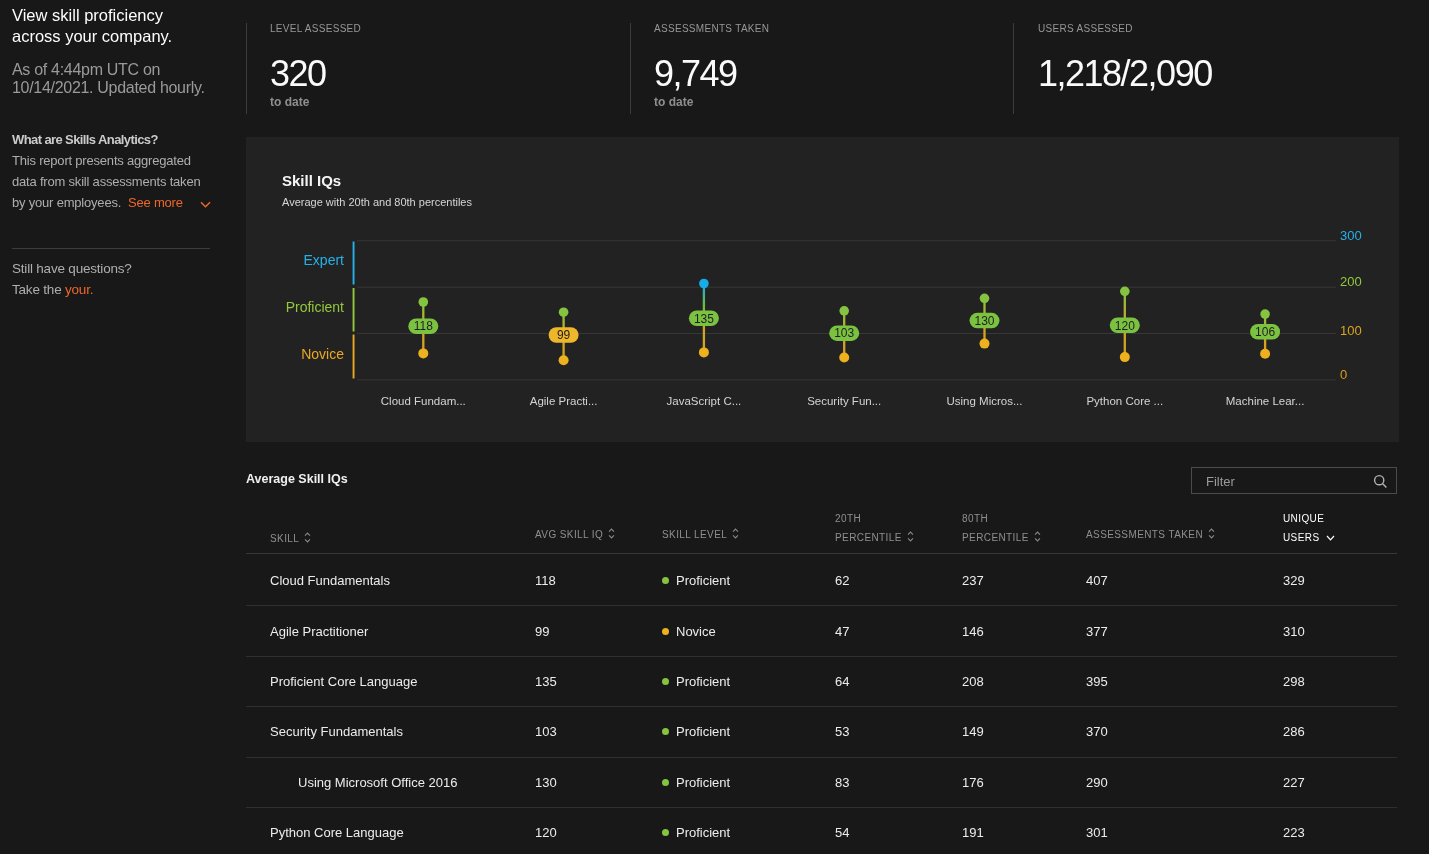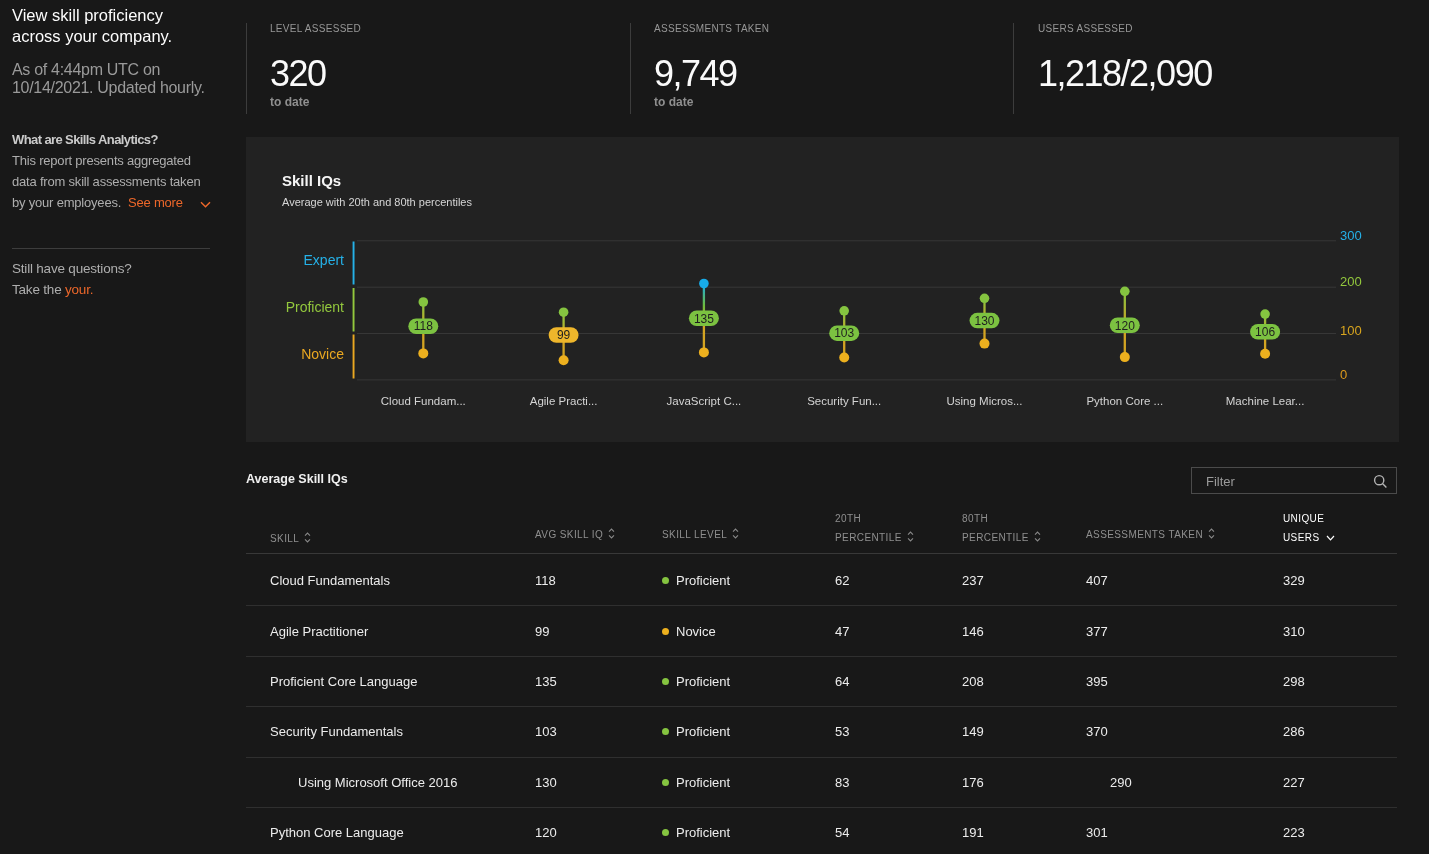--- a/index.html
+++ b/index.html
@@ -225,21 +225,21 @@
 <div class="abs cell" style="left:962px; top:724px;">149</div>
 <div class="abs cell" style="left:1086px; top:724px;">370</div>
 <div class="abs cell" style="left:1283px; top:724px;">286</div>
 
 <div class="abs cell" style="left:270px; top:775px;margin-left:28px;">Using Microsoft Office 2016</div>
 <div class="abs cell" style="left:535px; top:775px;">130</div>
 <div class="abs" style="left:662px; top:779px; width:7px; height:7px; border-radius:50%; background:#85c440;"></div>
 <div class="abs cell" style="left:676px; top:775px;">Proficient</div>
 <div class="abs cell" style="left:835px; top:775px;">83</div>
 <div class="abs cell" style="left:962px; top:775px;">176</div>
-<div class="abs cell" style="left:1086px; top:775px;margin-left:24px;">290</div>
+<div class="abs cell" style="left:1086px; top:775px;">290</div>
 <div class="abs cell" style="left:1283px; top:775px;">227</div>
 
 <div class="abs cell" style="left:270px; top:825px;">Python Core Language</div>
 <div class="abs cell" style="left:535px; top:825px;">120</div>
 <div class="abs" style="left:662px; top:829px; width:7px; height:7px; border-radius:50%; background:#85c440;"></div>
 <div class="abs cell" style="left:676px; top:825px;">Proficient</div>
 <div class="abs cell" style="left:835px; top:825px;">54</div>
 <div class="abs cell" style="left:962px; top:825px;">191</div>
 <div class="abs cell" style="left:1086px; top:825px;">301</div>
 <div class="abs cell" style="left:1283px; top:825px;">223</div>

